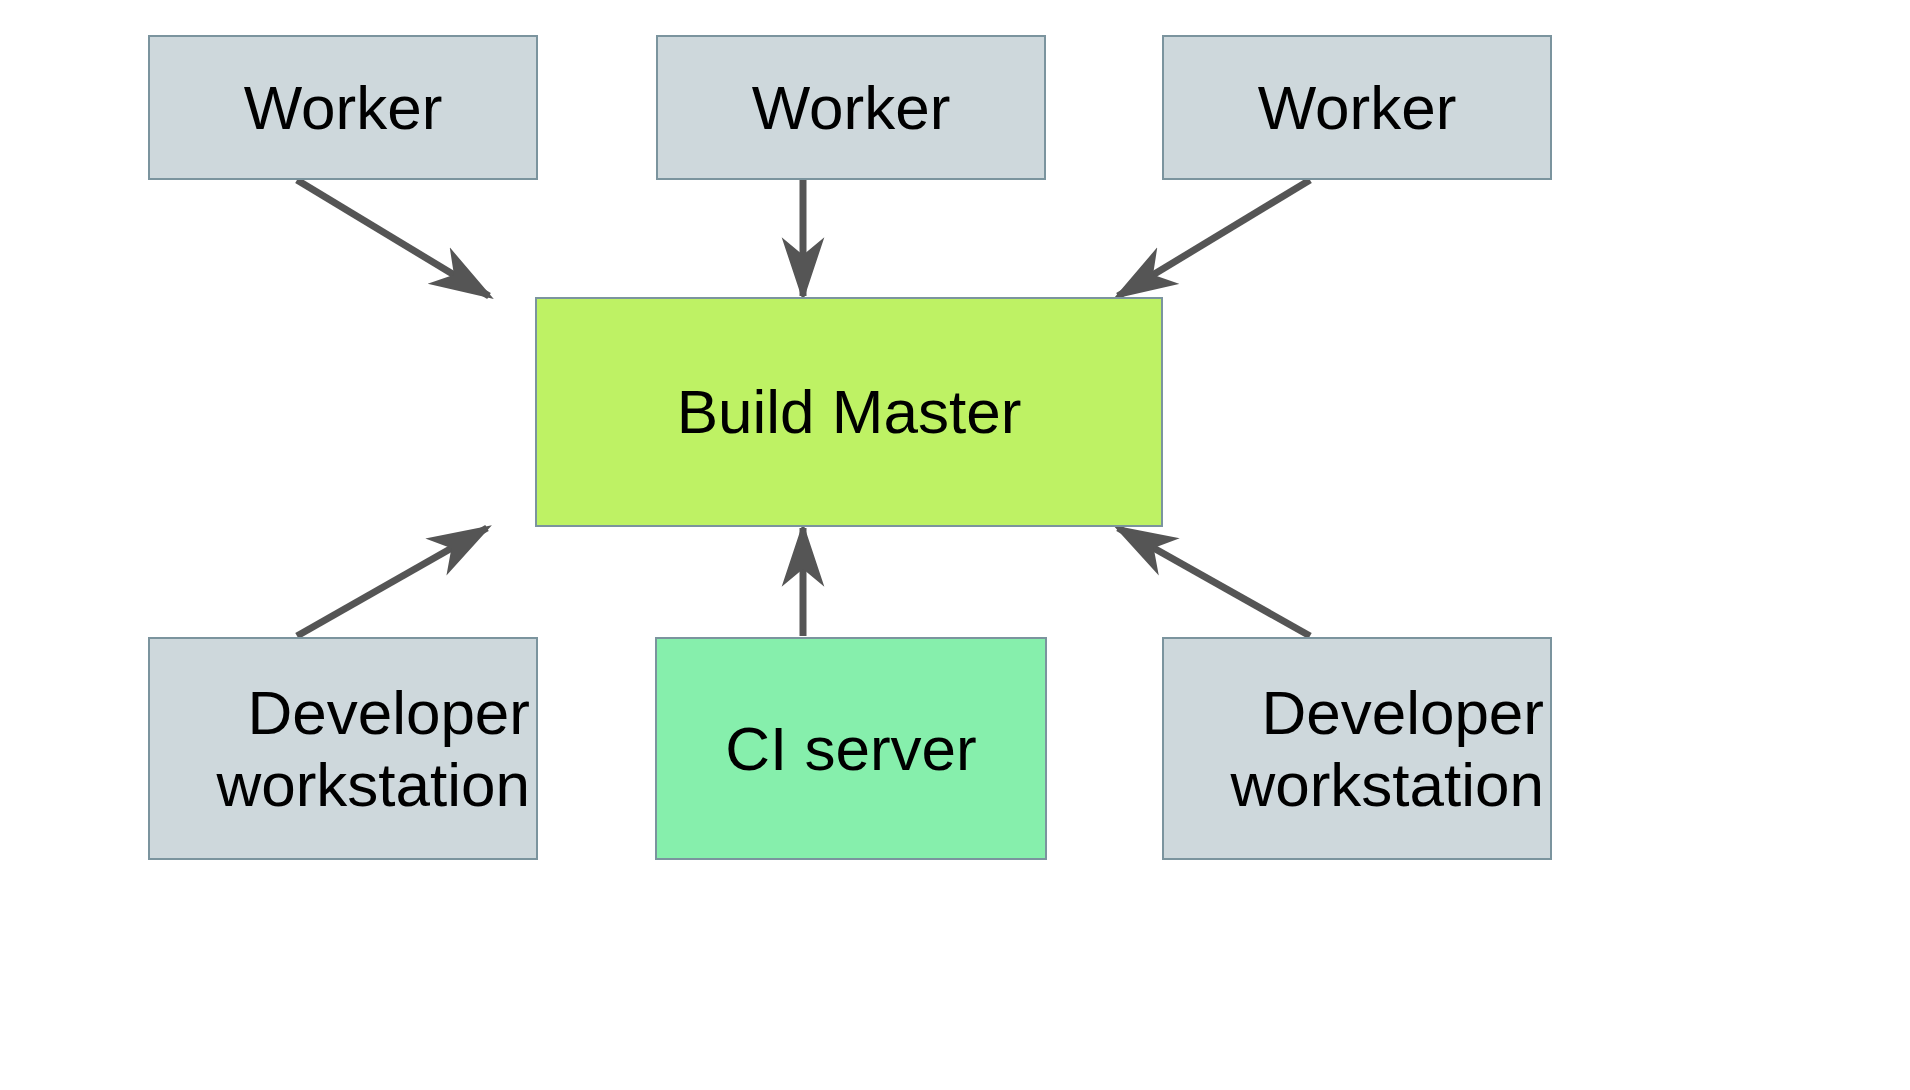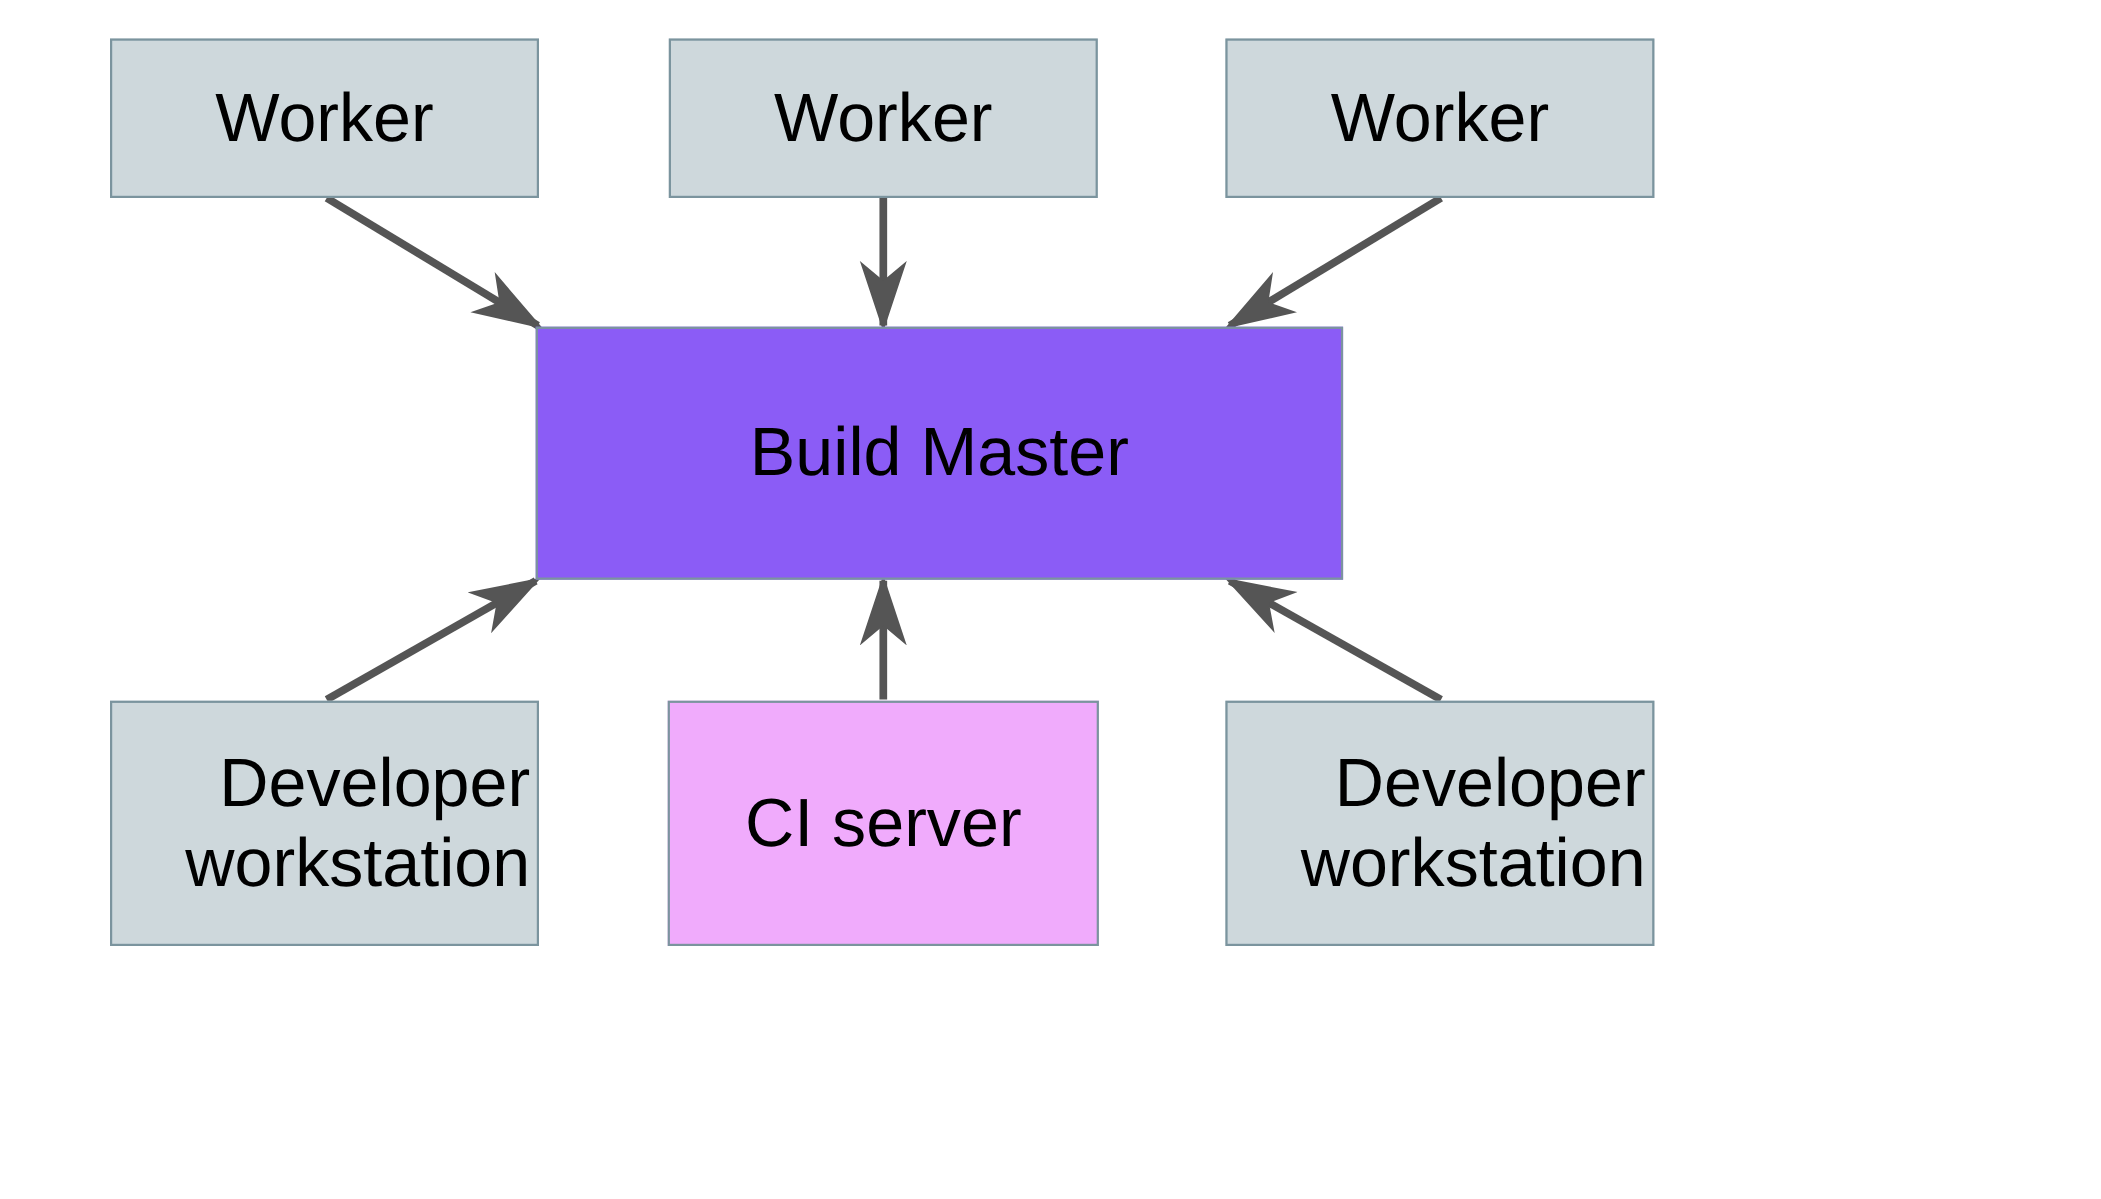--- a/index.html
+++ b/index.html
@@ -32,20 +32,21 @@
     background: #ced8dc;
     border: 2px solid #7b949e;
     display: flex;
     align-items: center;
     justify-content: center;
     text-align: center;
     color: #000000;
     line-height: 1.16;
     white-space: pre-line;
     z-index: 2;
+    margin-left: 48px;
   }
   .node-label {
     display: block;
     width: 100%;
     padding: 0 6px;
     box-sizing: border-box;
   }
   .worker      { font-size: 62px; }
   .master      { font-size: 62px; }
   .ci          { font-size: 62px; }
@@ -77,30 +78,30 @@
   </div>
 
   <div class="node worker" style="left: 608px; top: 35px; width: 390px; height: 145px; background: rgb(206, 216, 220); border-color: rgb(123, 148, 158); color: rgb(0, 0, 0);">
     <span class="node-label">Worker</span>
   </div>
 
   <div class="node worker" style="left: 1114px; top: 35px; width: 390px; height: 145px; background: rgb(206, 216, 220); border-color: rgb(123, 148, 158); color: rgb(0, 0, 0);">
     <span class="node-label">Worker</span>
   </div>
 
-  <div class="node master" style="left: 487px; top: 297px; width: 734px; height: 230px; background: #8b5cf6; border-color: rgb(123, 148, 158); color: rgb(0, 0, 0);">
+  <div class="node master" style="left: 487px; top: 297px; width: 628px; height: 230px; background: #bef264; border-color: rgb(123, 148, 158); color: rgb(0, 0, 0);">
     <span class="node-label">Build Master</span>
   </div>
 
   <div class="node workstation" style="left: 100px; top: 637px; width: 390px; height: 223px; background: rgb(206, 216, 220); border-color: rgb(123, 148, 158); color: rgb(0, 0, 0);">
     <span class="node-label">Developer
 workstation</span>
   </div>
 
-  <div class="node ci" style="left: 607px; top: 637px; width: 392px; height: 223px; background: #f0abfc; border-color: rgb(123, 148, 158); color: rgb(0, 0, 0);">
+  <div class="node ci" style="left: 607px; top: 637px; width: 392px; height: 223px; background: #86efac; border-color: rgb(123, 148, 158); color: rgb(0, 0, 0);">
     <span class="node-label">CI server</span>
   </div>
 
   <div class="node workstation" style="left: 1114px; top: 637px; width: 390px; height: 223px; background: rgb(206, 216, 220); border-color: rgb(123, 148, 158); color: rgb(0, 0, 0);">
     <span class="node-label">Developer
 workstation</span>
   </div>
 
 </div>
 

